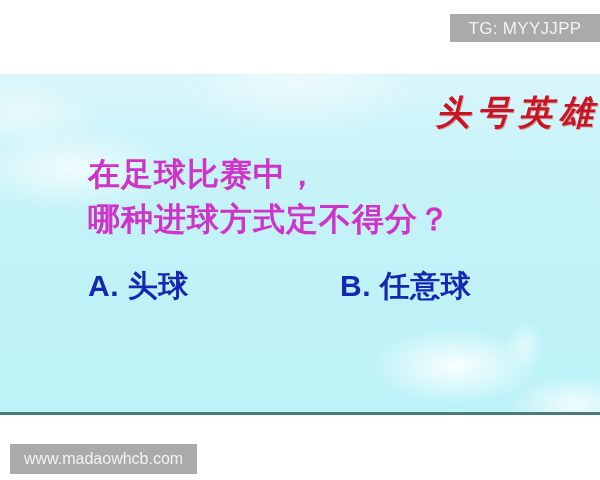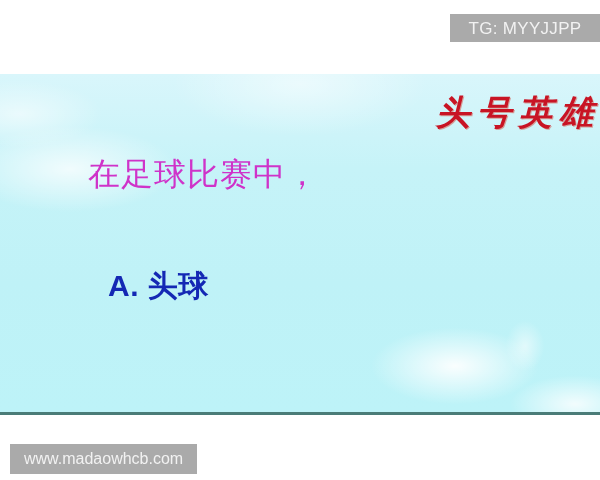--- a/index.html
+++ b/index.html
@@ -85,21 +85,21 @@
   .question-block {
     position: absolute;
     left: 88px;
     top: 78px;
     width: 500px;
   }
   .question-line {
     color: #cf33c9;
     font-family: "Liberation Sans", sans-serif;
     font-size: 32px;
-    font-weight: normal;
+    font-weight: bold;
     line-height: 45px;
     letter-spacing: 1px;
     white-space: nowrap;
   }
 
   
   .options-block {
     position: absolute;
     left: 88px;
     top: 192px;
@@ -113,21 +113,20 @@
   .option {
     position: absolute;
     top: 0;
     color: #1428b4;
     font-family: "Liberation Sans", sans-serif;
     font-size: 30px;
     font-weight: bold;
     line-height: 40px;
     letter-spacing: 0.5px;
     white-space: nowrap;
-    margin-left: 20px;
   }
   .option.col-left  { left: 0px; }
   .option.col-right { left: 252px; }
 
   
   .watermark {
     position: absolute;
     left: 10px;
     top: 440px;
     height: 30px;
@@ -153,25 +152,27 @@
   <div class="tg-badge">
     <span class="tg-text">TG: MYYJJPP</span>
   </div>
 
   <div class="quiz-panel">
 
     <div class="quiz-title">头号英雄</div>
 
     <div class="question-block">
       <div class="question-line">在足球比赛中，</div>
+      <div class="question-line">哪种进球方式定不得分？</div>
     </div>
 
     <div class="options-block">
       <div class="option-row">
         <div class="option col-left">A. 头球</div>
+        <div class="option col-right">B. 任意球</div>
       </div>
     </div>
 
   </div>
 
   <div class="watermark">
     <span class="wm-text">www.madaowhcb.com</span>
   </div>
 
 </div>

